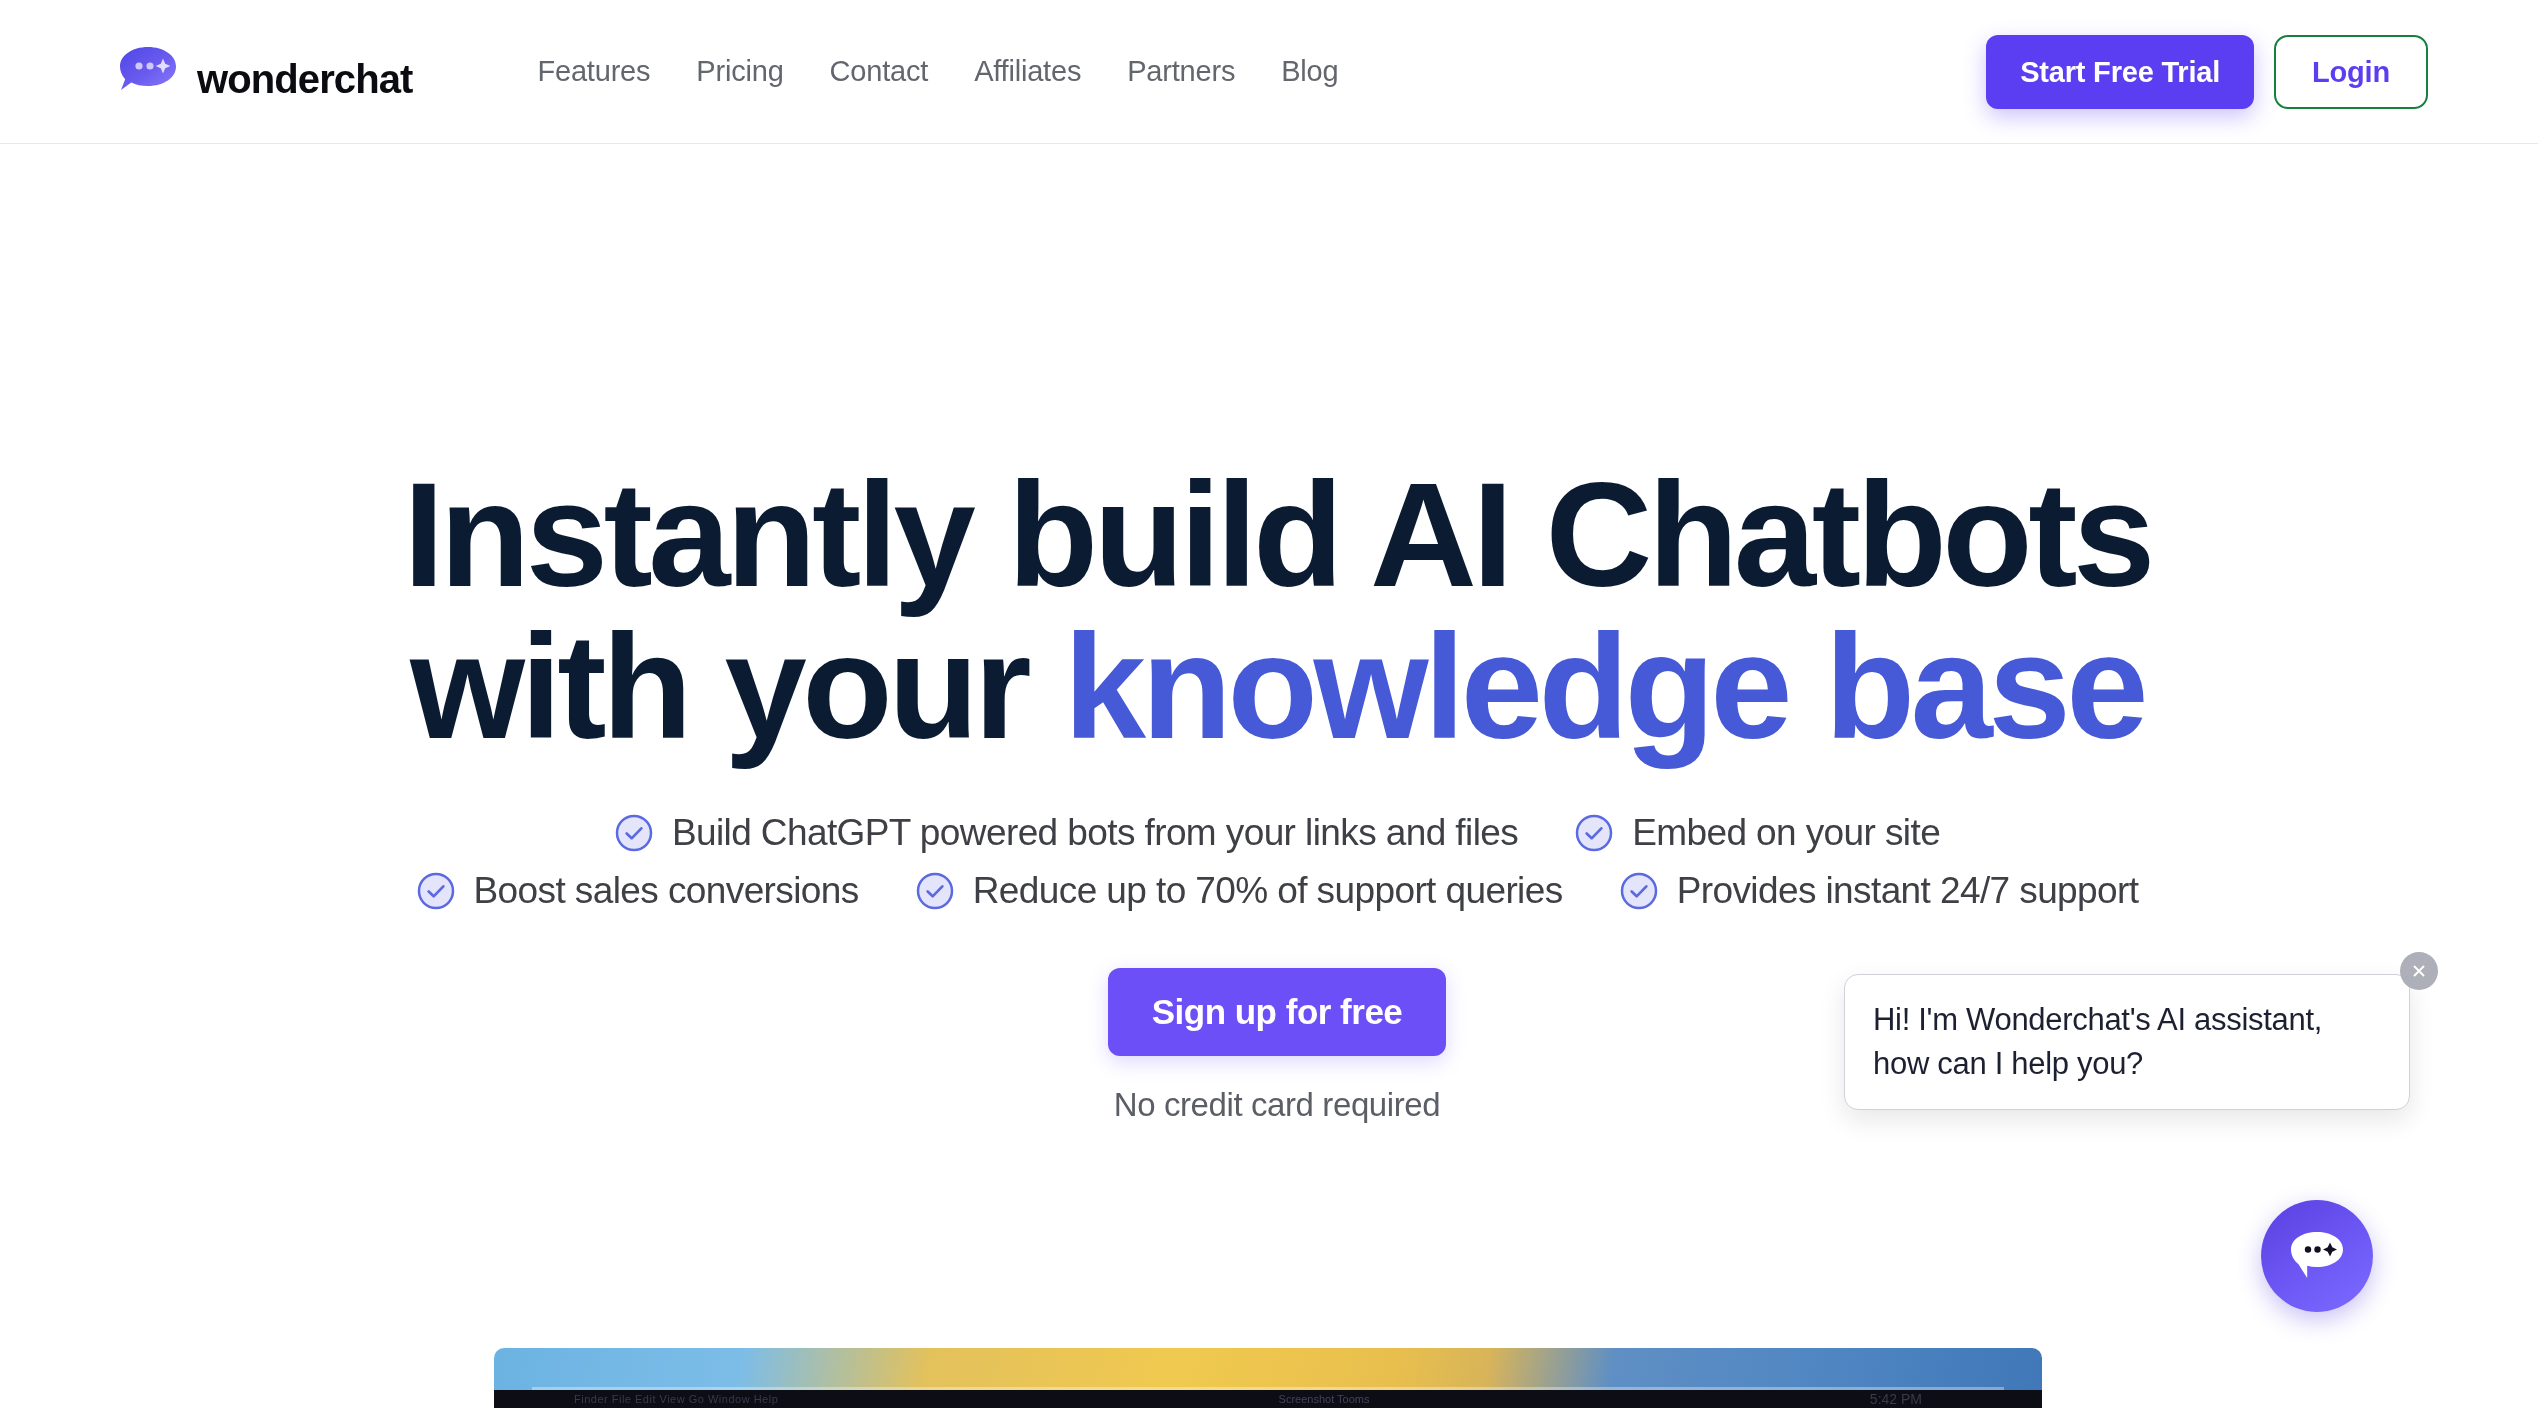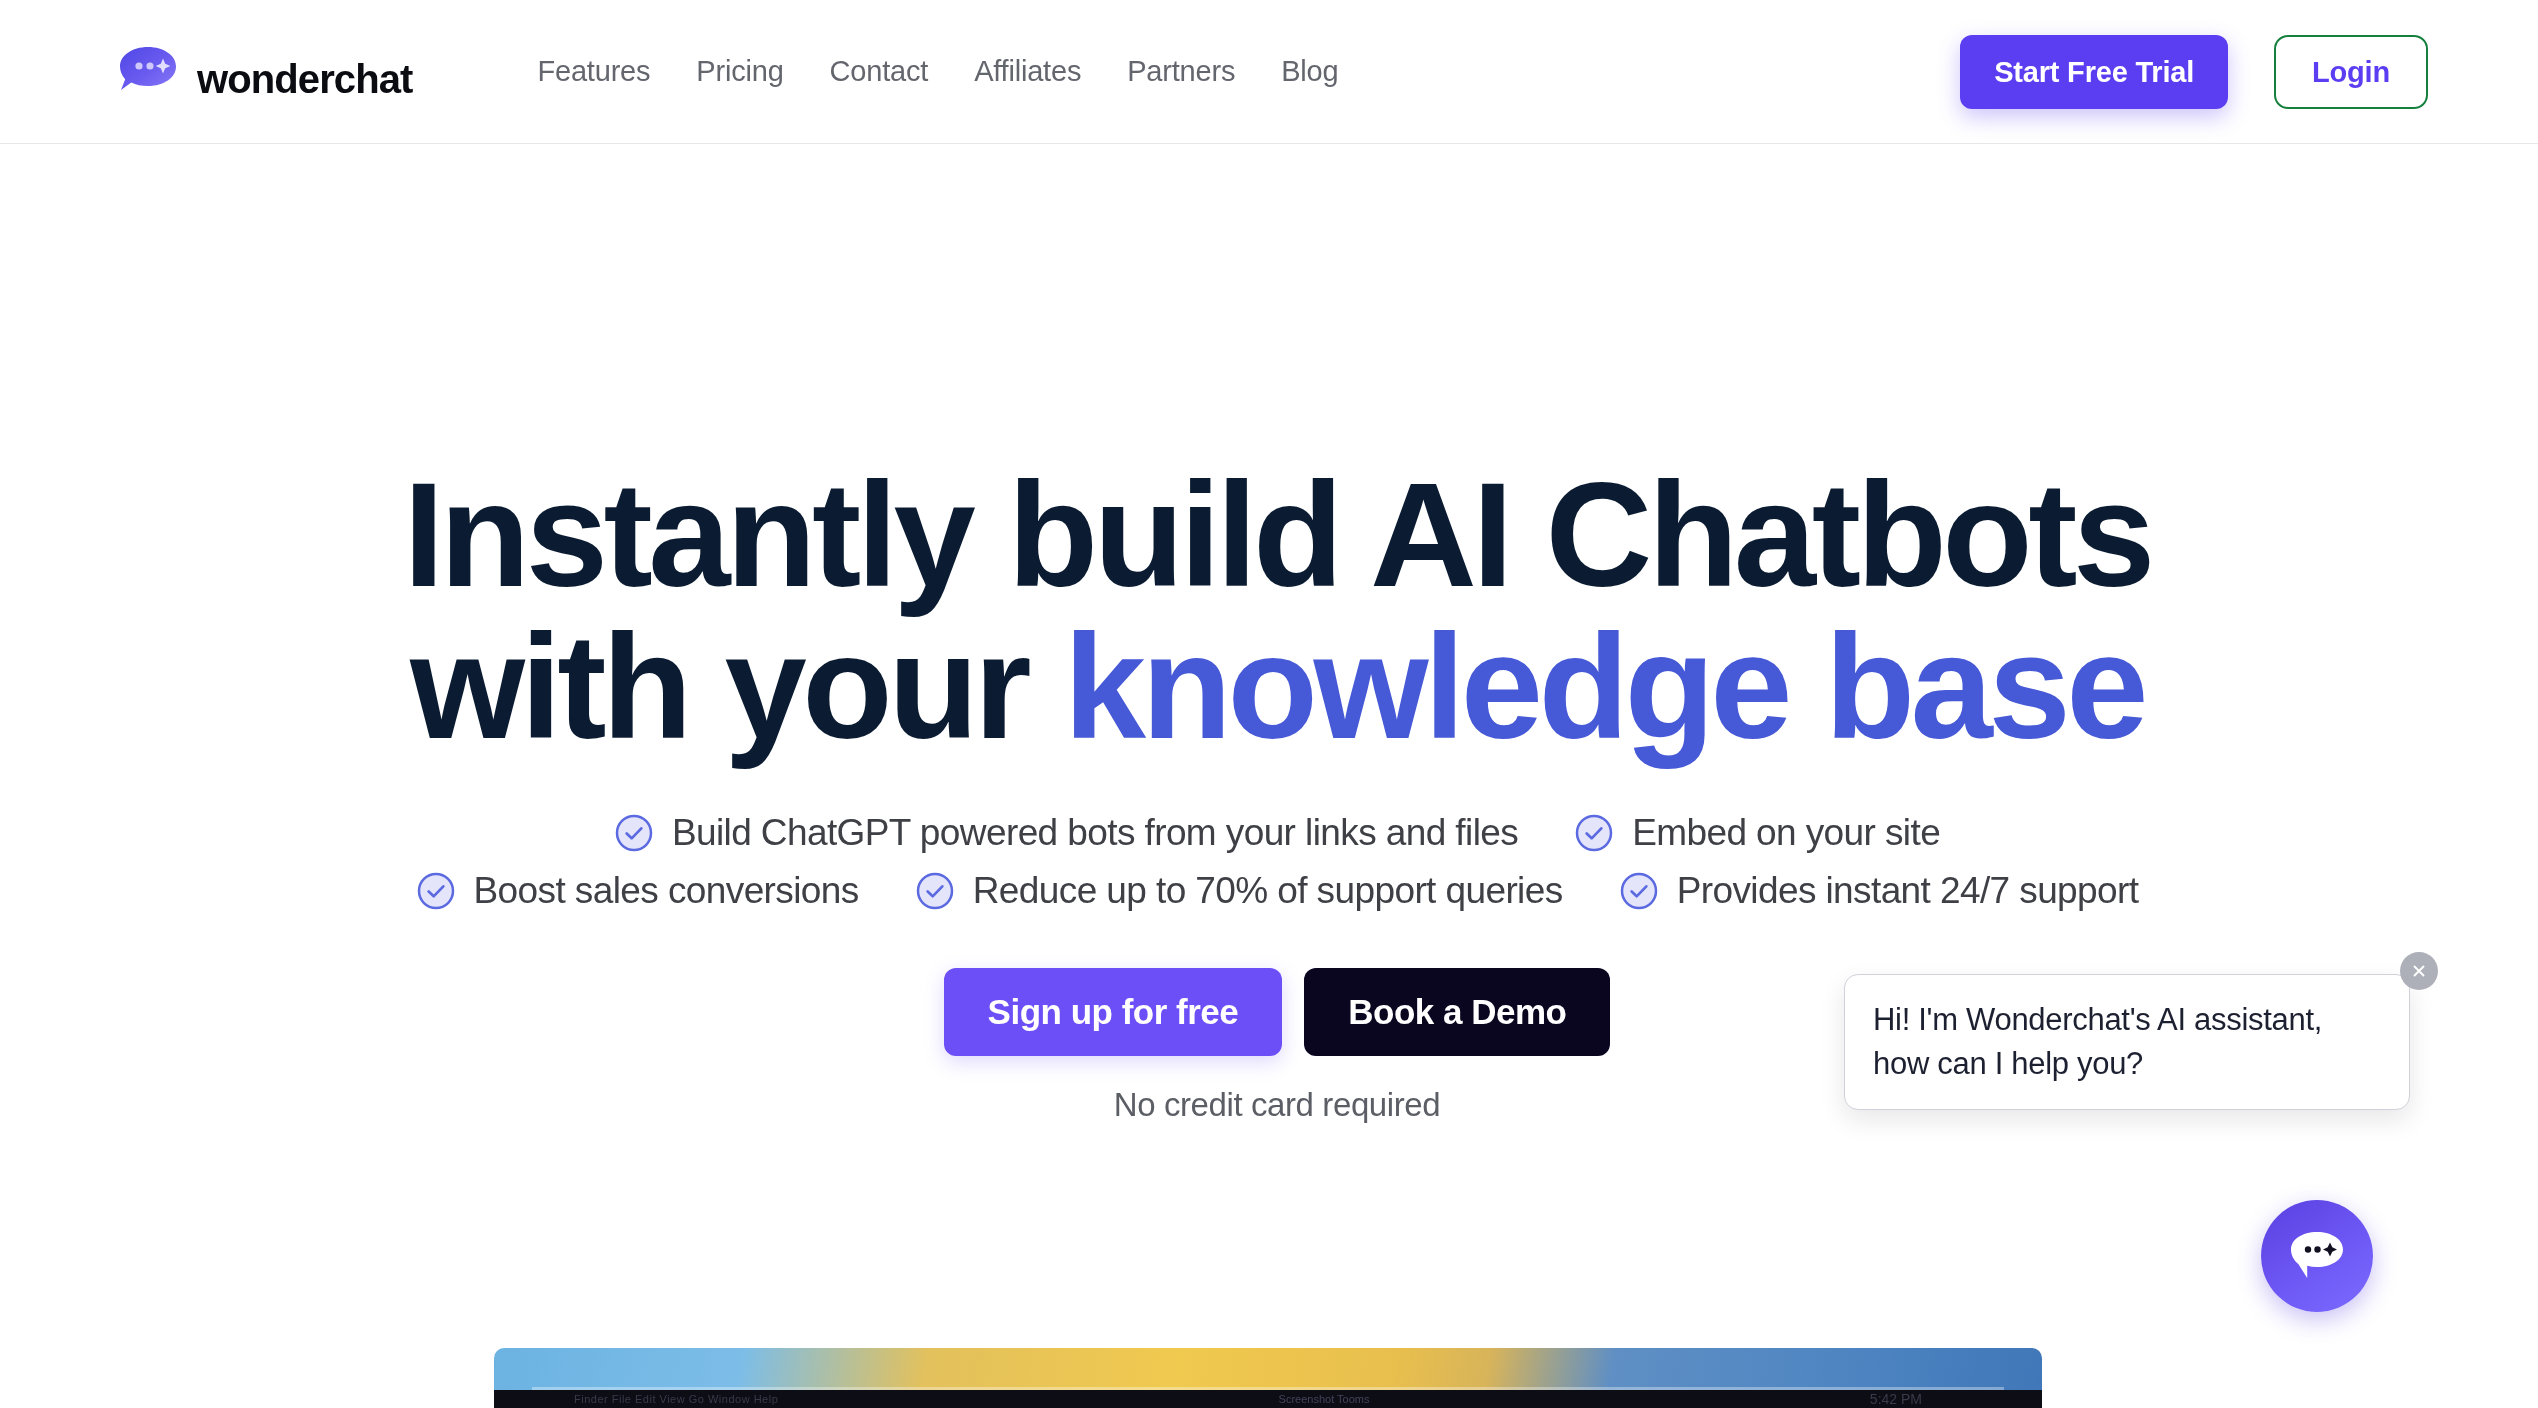--- a/index.html
+++ b/index.html
@@ -28,21 +28,21 @@
   }
 
   .nav { display:flex; align-items:center; gap:0; margin-left:102px; }
   .nav-item {
     font-size:29px; color:#64666e; letter-spacing:-0.2px;
     padding:0 23px; line-height:1; cursor:pointer; white-space:nowrap;
   }
 
   .header-actions {
     position:absolute; right:110px; top:50%; transform:translateY(-50%);
-    display:flex; align-items:center; gap:46px;
+    display:flex; align-items:center; gap:20px;
   }
   .btn-trial {
     background:#5b3df2; color:#fff; font-size:29px; font-weight:700;
     letter-spacing:-0.2px;
     padding:0 34px; height:74px; line-height:74px; border-radius:12px;
     border:none; cursor:pointer; white-space:nowrap;
     box-shadow:0 8px 22px rgba(91,61,242,0.30);
   }
   .btn-login {
     background:#fff; color:#5b3df2; font-size:29px; font-weight:700;
@@ -252,21 +252,20 @@
             </svg>
           </span>
           <span>Provides instant 24/7 support</span>
         </div>
       </div>
 
     </div>
 
     <div class="cta-row">
       <button class="btn-signup">Sign up for free</button>
-      <button class="btn-demo">Book a Demo</button>
     </div>
 
     <div class="note">No credit card required</div>
   </section>
 
   <div class="mockup">
     <div class="mockup-screen"></div>
     <div class="mockup-inner-bar"></div>
     <div class="mockup-menubar">
       <span class="menubar-text">Finder  File  Edit  View  Go  Window  Help</span>

